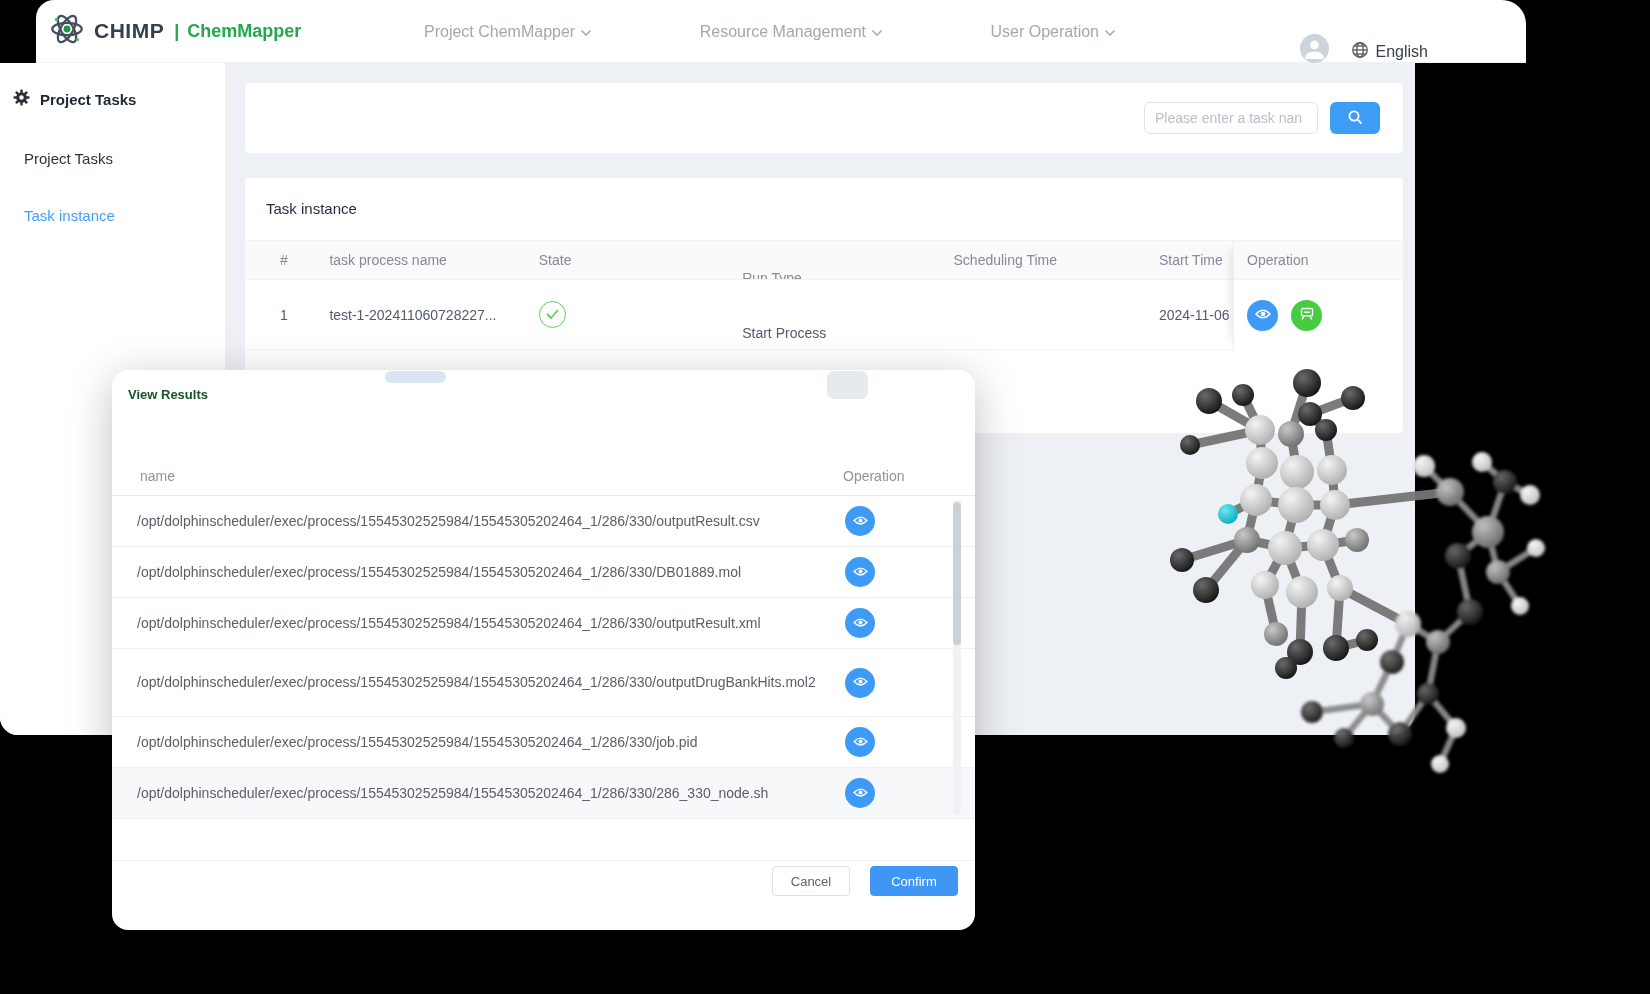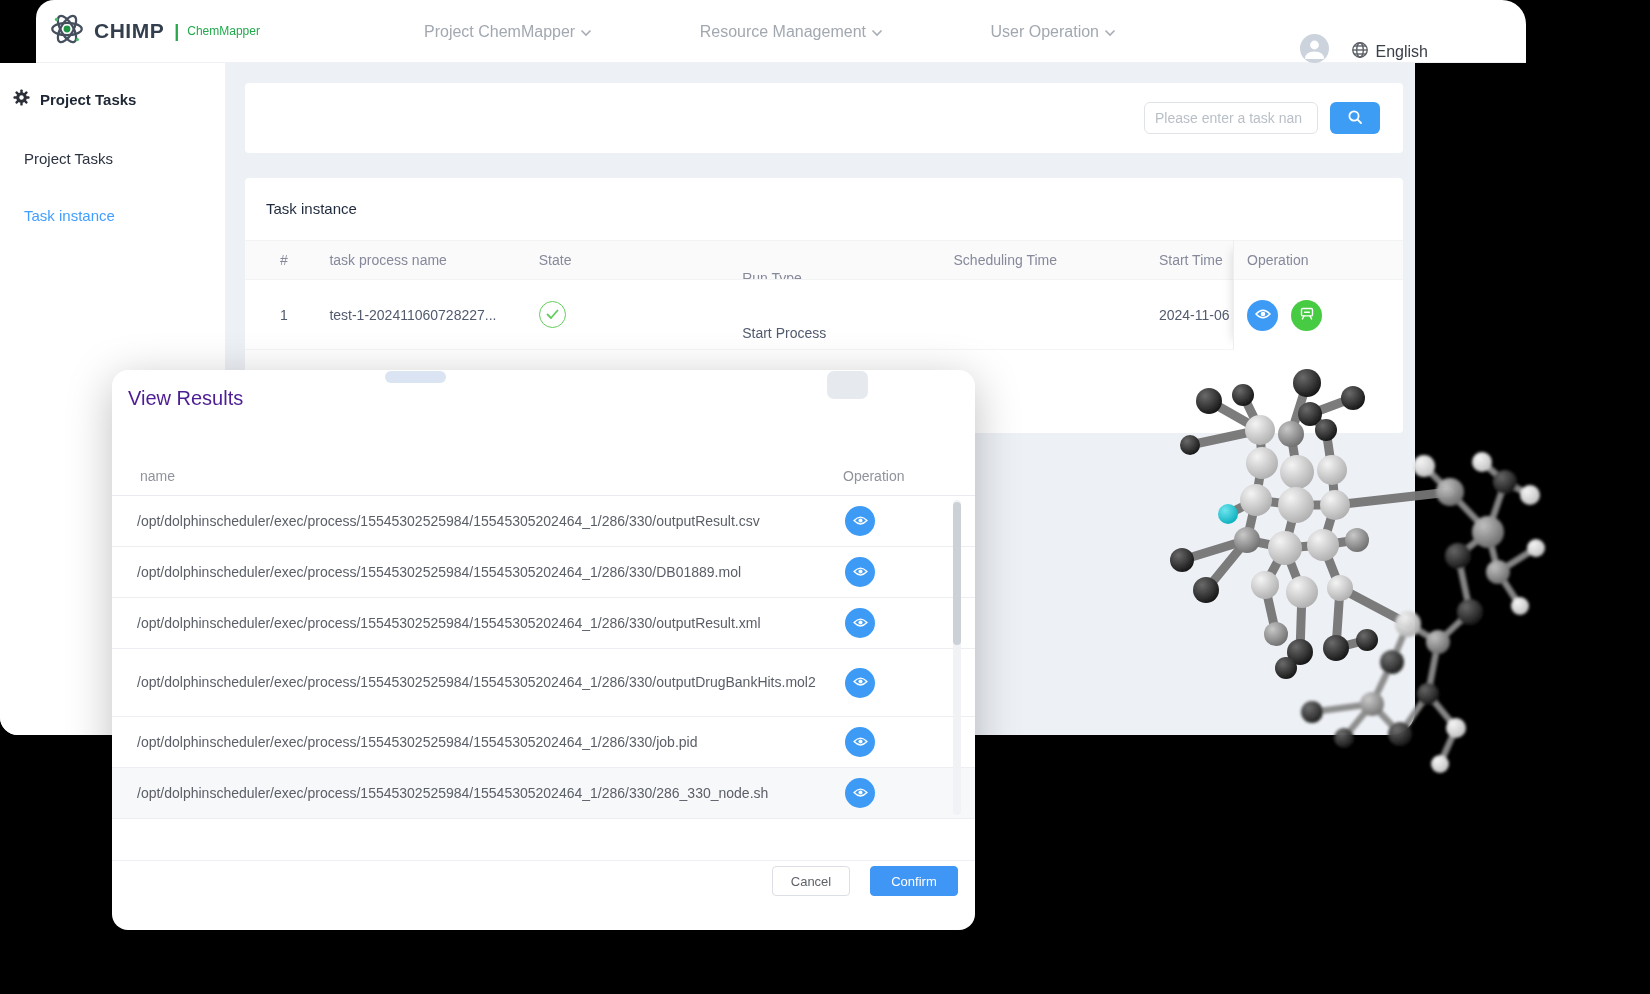--- a/index.html
+++ b/index.html
@@ -15,21 +15,21 @@
   
   .navbar {
     position:absolute; left:0; top:0; width:1490px; height:63px;
     background:#fff; border-radius:18px 24px 0 0;
     border-bottom:1px solid #f0f1f4;
     display:flex; align-items:center; z-index:10;margin-left:36px;
   }
   .brand { display:flex; align-items:center; gap:8px; padding-left:12px; width:330px; }
   .brand-name { font-size:21px; font-weight:bold; color:#343f4e; letter-spacing:0.5px; }
   .brand-sep { font-size:18px; color:#2aa64d; font-weight:bold; margin-left:2px; }
-  .brand-product { font-size:12px; font-weight:normal; color:#21a94c; }
+  .brand-product { font-size:18px; font-weight:bold; color:#21a94c; }
   .nav-menus { position:absolute; left:388px; top:0; height:63px; width:692px;
     display:flex; align-items:center; justify-content:space-between; }
   .nav-item { display:flex; align-items:center; gap:5px; font-size:16px; color:#a2a8b0; cursor:pointer; }
   .nav-right { position:absolute; right:98px; top:0; height:63px; display:flex; align-items:flex-end; gap:22px; }
   .avatar { width:29px; height:29px; border-radius:50%; background:#ccd3dc; overflow:hidden; position:relative; }
   .lang { display:flex; align-items:center; gap:7px; }
   .lang-label { font-size:16px; color:#3a4048; }
 
   .app-body {
     position:absolute; left:0; top:63px; width:1415px; height:672px;
@@ -82,21 +82,21 @@
   .hscroll-thumb { position:absolute; left:385px; top:371px; width:61px; height:12px;
     background:#dbe4f2; border-radius:6px; z-index:70; }
   .page-pill { position:absolute; left:827px; top:371px; width:41px; height:28px;
     background:#e6e9ee; border-radius:7px; z-index:70; }
 
   
   .modal {
     position:absolute; left:112px; top:370px; width:863px; height:560px;
     background:#fff; border-radius:16px; box-shadow:0 10px 45px rgba(0,0,0,0.25); z-index:60;
   }
-  .modal-title { position:absolute; left:16px; top:17px; font-size:20px; color:#4c1d95; font-weight:400; }
+  .modal-title { position:absolute; left:16px; top:17px; font-size:13px; color:#14532d; font-weight:700; }
   .m-head { position:absolute; left:0; top:88px; width:100%; height:37px; }
   .m-head .h-name { position:absolute; left:28px; top:10px; font-size:14px; color:#8f939b; }
   .m-head .h-op { position:absolute; left:731px; top:10px; font-size:14px; color:#8f939b; }
   .m-divider { position:absolute; left:0; top:125px; width:100%; height:1px; background:#e9ebef; }
   .m-rows { position:absolute; left:0; top:126px; width:100%; }
   .m-row { position:relative; border-bottom:1px solid #eceef1; display:flex; }
   .m-row.alt { background:#f7f8fa; }
   .m-path { width:702px; margin-left:25px; font-size:14px; color:#5a5e66;
     line-height:23px; word-break:break-all; align-self:center; }
   .m-op { position:absolute; left:733px; top:50%; transform:translateY(-50%); }

